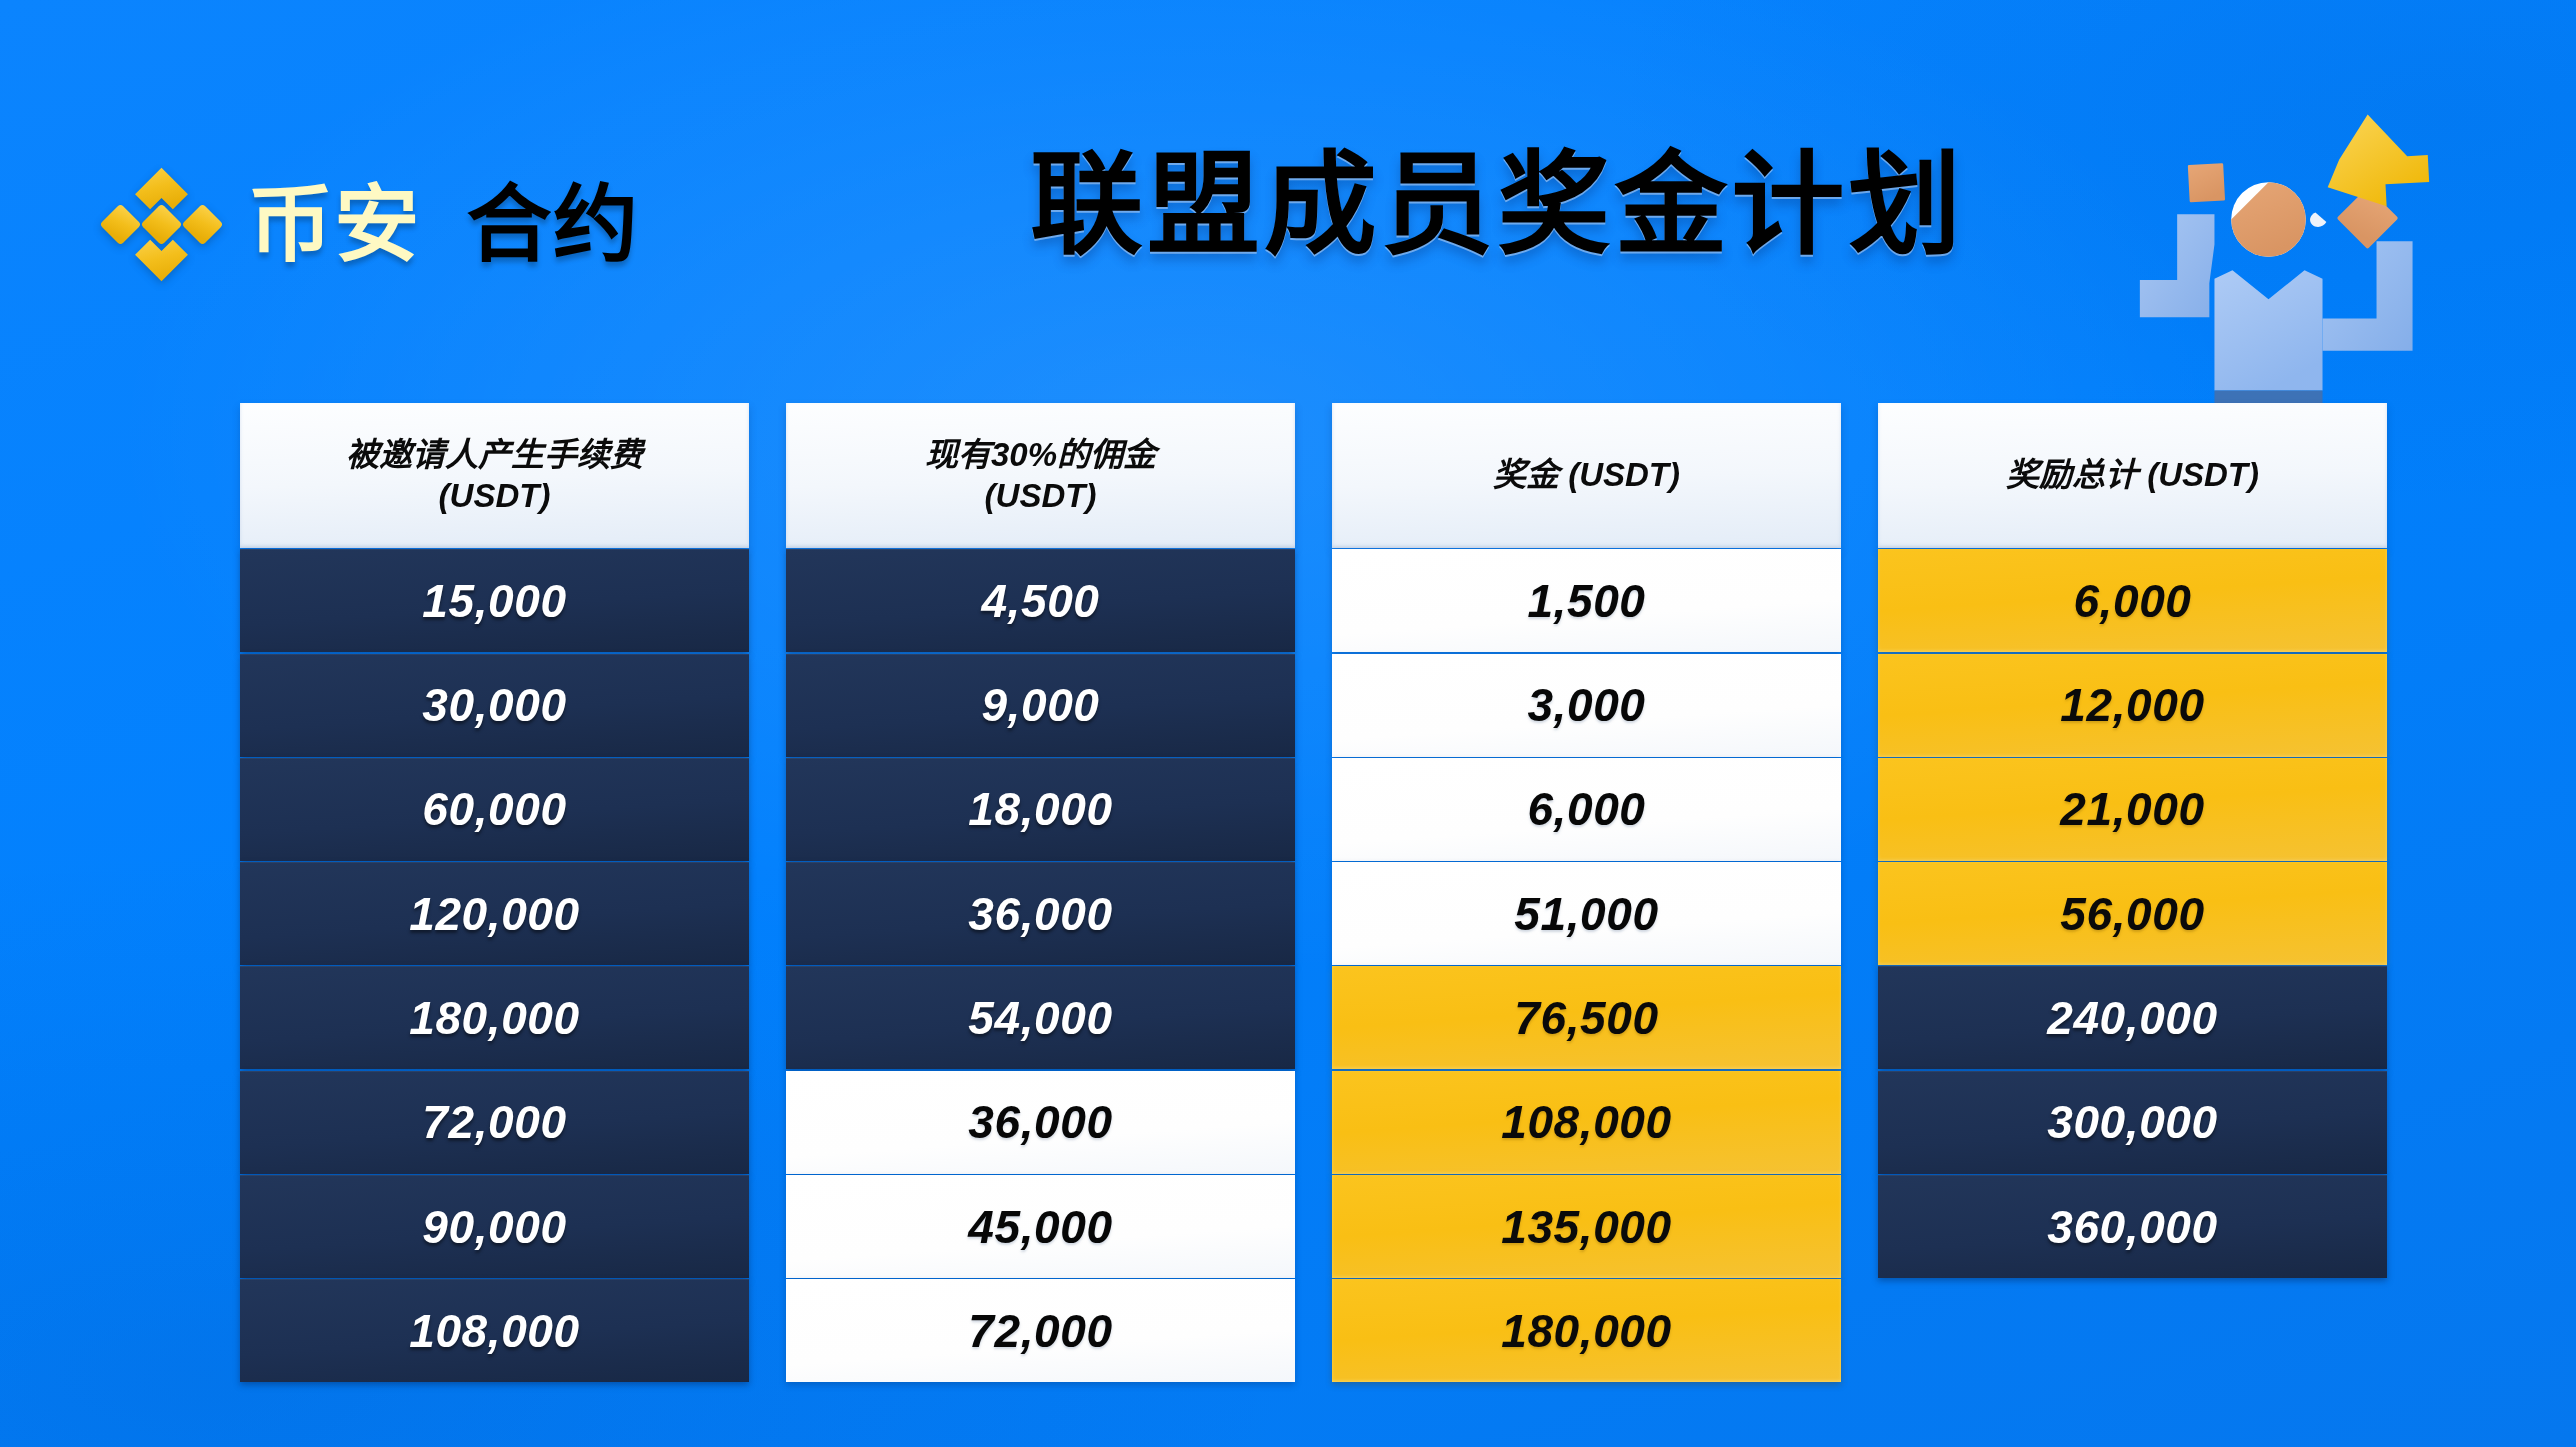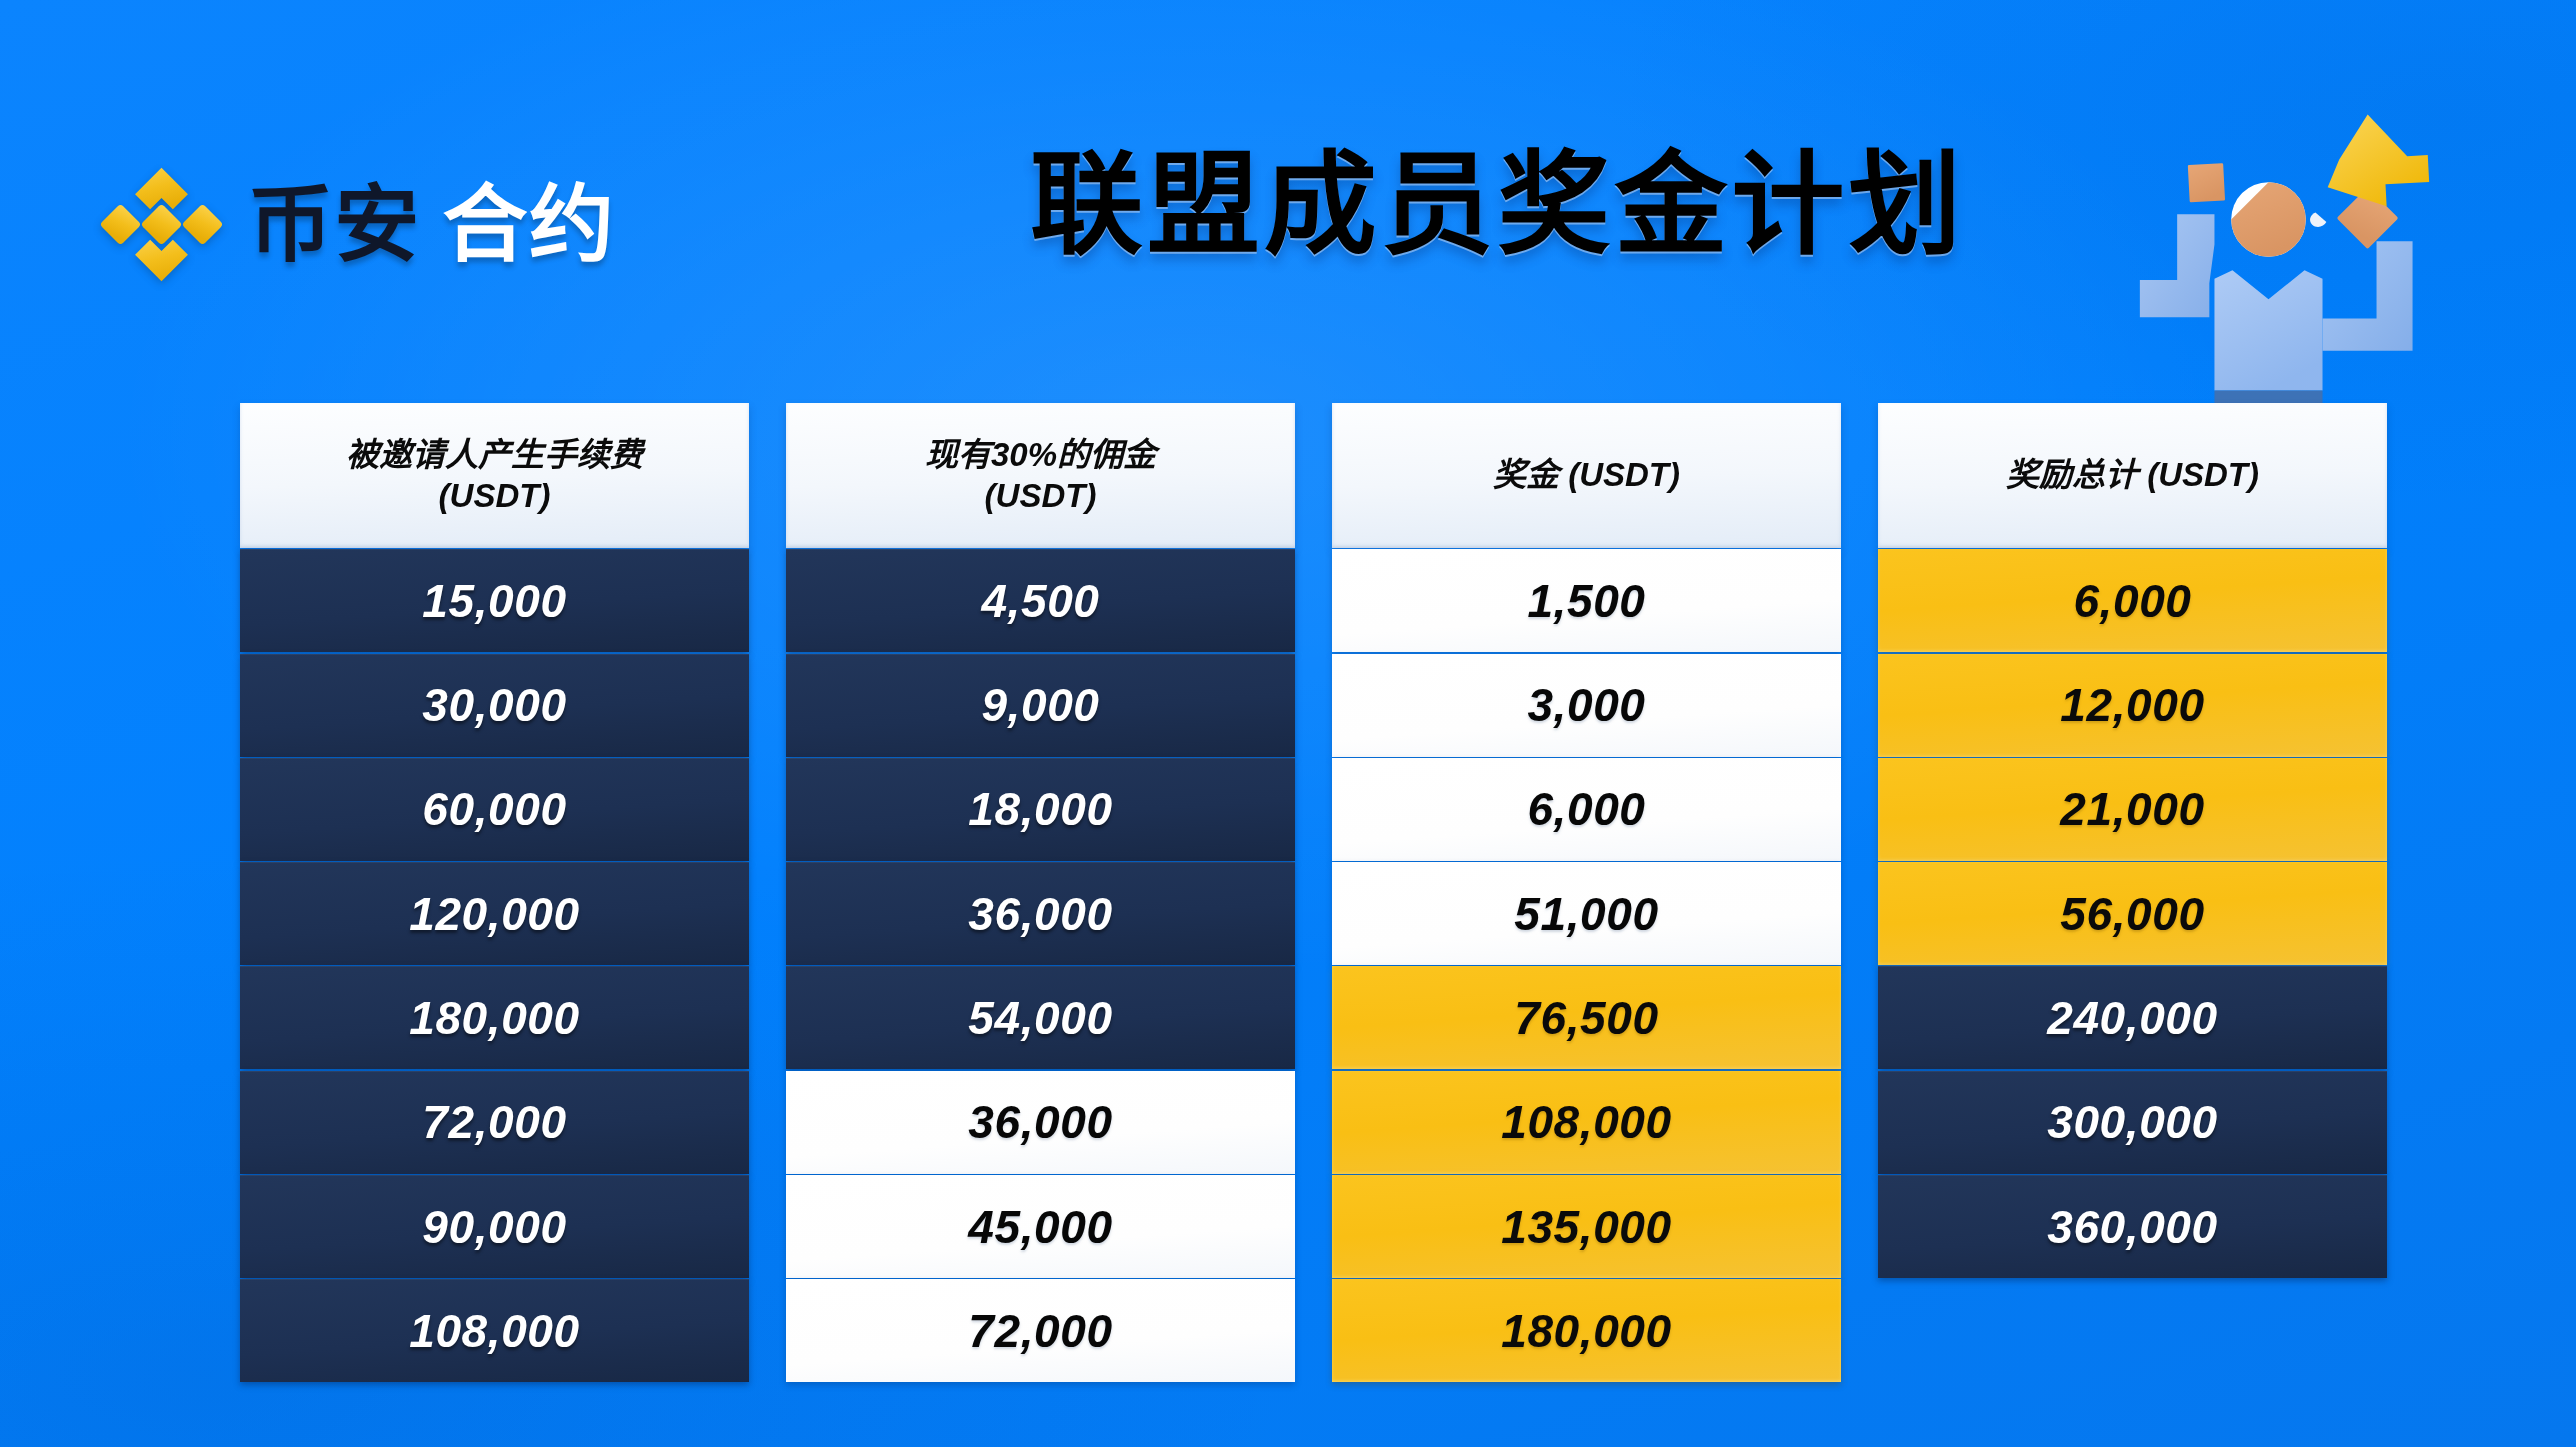--- a/index.html
+++ b/index.html
@@ -29,22 +29,22 @@
   #binance-mark{ width:129px; height:129px; position:relative; flex:0 0 auto; }
   #binance-mark svg{ display:block; width:129px; height:129px;
      filter:drop-shadow(0 3.9px 4.5px rgba(0,0,0,0.22)); }
 
   .brand-text{
     font-size:85px; font-weight:bold; line-height:1;
     letter-spacing:1.3px;
     text-shadow:0 4.5px 5.8px rgba(0,0,0,0.24);
     white-space:nowrap;
   }
-  .brand-yellow{ color:#0f172a; }
-  .brand-white{ color:#ffffff; }
+  .brand-yellow{ color:#fef9c3; }
+  .brand-white{ color:#000000;margin-left:24px; }
 
   #page-title{
     position:absolute; left:1030px; top:149px;
     font-size:113px; font-weight:bold; line-height:1;
     color:#000000; letter-spacing:3.9px; white-space:nowrap;
     text-shadow: 0 1.9px 0 rgba(190,215,250,0.55), 0 7.7px 10.3px rgba(0,40,110,0.30);
   }
 
   
   #hero-illustration{ position:absolute; left:2106px; top:87px; width:361px; height:328px; }

